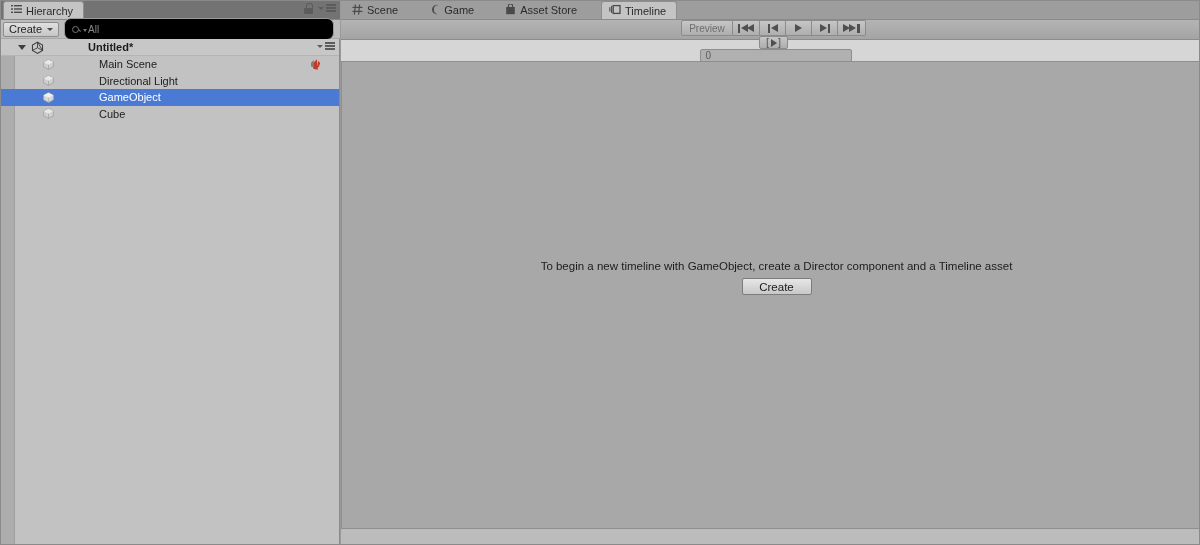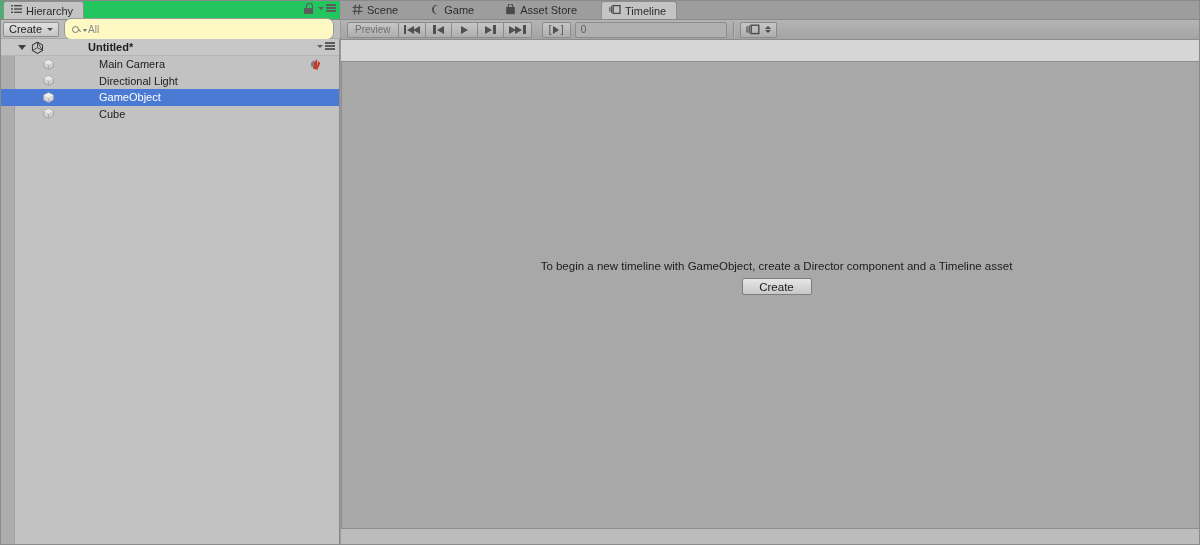--- a/index.html
+++ b/index.html
@@ -23,21 +23,21 @@
   
   #hierarchy-panel {
     position: absolute; left: 0; top: 0;
     width: 340px; height: 545px;
     background: #bcbcbc;
     box-sizing: border-box;
   }
   .panel-tabstrip {
     position: relative;
     height: 19px;
-    background: #22c55e;
+    background: #737373;
     border-bottom: 1px solid #878787;
   }
   .tab {
     position: relative;
     display: inline-flex;
     align-items: center;
     height: 18px;
     padding: 0 10px 0 7px;
     box-sizing: border-box;
     font-size: 11px;
@@ -128,21 +128,21 @@
     width: 0; height: 0;
     border-left: 3px solid transparent;
     border-right: 3px solid transparent;
     border-top: 3.5px solid #4a4a4a;
   }
   #hierarchy-search {
     flex: 1;
     margin-left: 5px;
     margin-right: 3px;
     height: 22px;
-    background: #fef9c3;
+    background: #000000;
     border: 1px solid #9a9a9a;
     border-radius: 7px;
     display: flex; align-items: center;
     padding: 0 7px;
     box-sizing: border-box;
     color: #8d8d8d;
     font-size: 10px;
   }
   .search-glyph {
     display: inline-flex; align-items: center;
@@ -259,20 +259,21 @@
 
   
   #timeline-toolbar {
     position: relative;
     height: 20px;
     background: linear-gradient(to bottom, #b4b4b4, #a4a4a4);
     border-bottom: 1px solid #8c8c8c;
     display: flex; align-items: center;
     padding-left: 6px;
     box-sizing: border-box;
+    flex-direction: column;
   }
   .tb-group { display: flex; align-items: center; }
   .tb-btn {
     height: 16px;
     min-width: 26px;
     display: inline-flex; align-items: center; justify-content: center;
     background: linear-gradient(to bottom, #c6c6c6, #aeaeae);
     border: 1px solid #8b8b8b;
     border-left-width: 0;
     color: #3c3c3c;
@@ -489,21 +490,21 @@
 
       <div class="tree-row">
         <span class="child-indent"></span>
         <span class="go-icon">
           <svg width="13" height="13" viewBox="0 0 16 16">
             <polygon points="8,2 14,5.2 14,10.8 8,14 2,10.8 2,5.2" fill="#cfcfcf" stroke="#9a9a9a" stroke-width="0.9"></polygon>
             <polygon points="2,5.2 8,8.3 14,5.2 8,2" fill="#e8e8e8"></polygon>
             <line x1="8" y1="8.3" x2="8" y2="14" stroke="#9a9a9a" stroke-width="0.8"></line>
           </svg>
         </span>
-        <span class="row-label">Main Camera</span>
+        <span class="row-label">Main Scene</span>
         <span class="row-right-icon">
           <svg width="15" height="15" viewBox="0 0 16 16">
             <path d="M9.5 2.5 L5.5 6.5 L5.5 12.5 L10.5 13.5 Z" fill="#c23b28"></path>
             <path d="M6.2 3.2 L3.2 6.0 L3.2 10.0 L6.0 10.8 Z" fill="#7d7d7d"></path>
             <path d="M10.8 4.2 L13 6.5 L11.6 10.5 L9.6 12.5 Z" fill="#c23b28"></path>
           </svg>
         </span>
       </div>
 
       <div class="tree-row">

